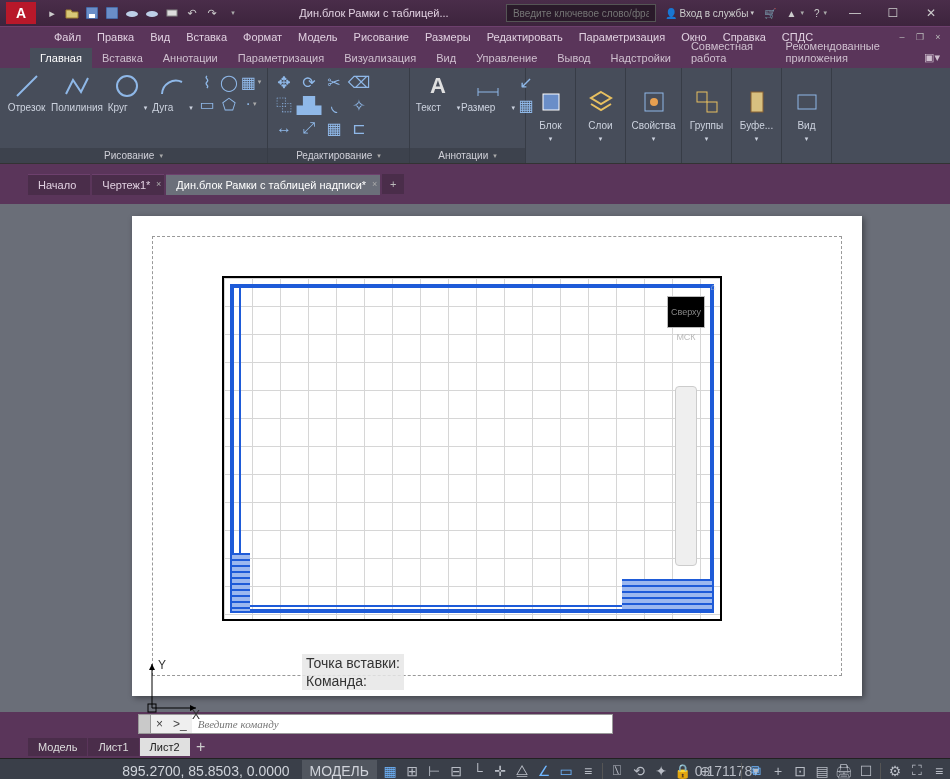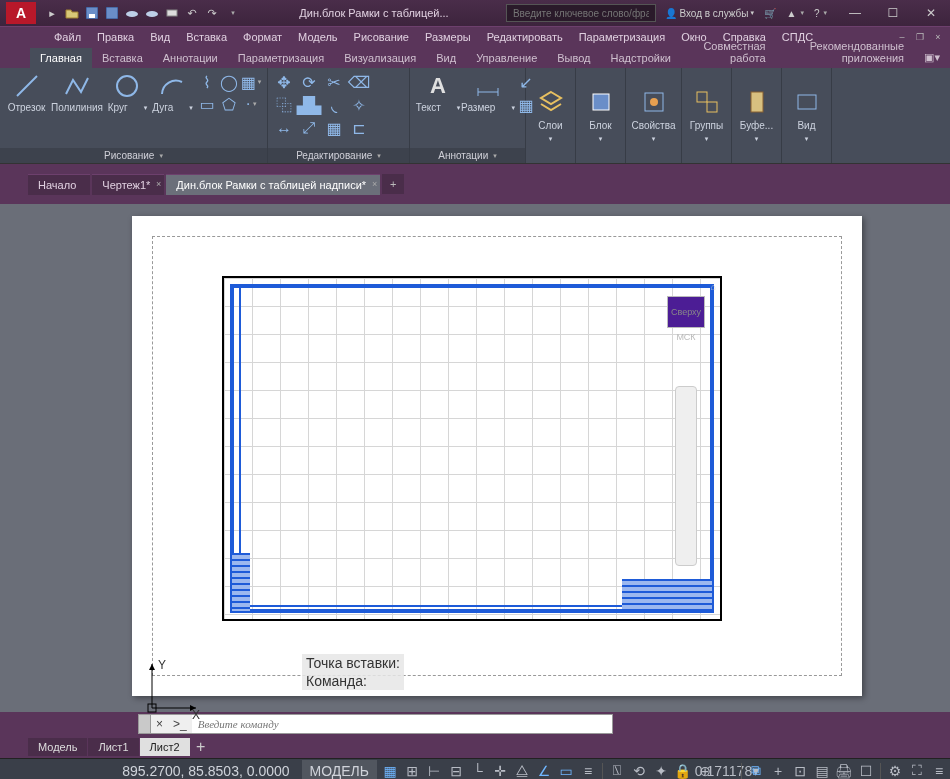--- a/index.html
+++ b/index.html
@@ -17,21 +17,21 @@
 .win-btn{width:38px;height:26px;display:flex;align-items:center;justify-content:center;color:#ccc;font-size:12px;cursor:pointer;}
 
 
 .menubar{display:flex;align-items:center;background:#5a355a;border-top:1px solid #6d406d;height:20px;padding-left:46px;gap:0;}
 .menu-item{color:#e0d0e0;font-size:11px;padding:10px 8px;cursor:pointer;}
 .menu-right{margin-left:auto;display:flex;gap:2px;margin-right:4px;}
 .mr-btn{width:16px;height:14px;color:#bbb;font-size:9px;display:flex;align-items:center;justify-content:center;cursor:pointer;}
 
 
 .ribbon-tabs{display:flex;align-items:flex-end;background:#5a355a;height:22px;padding-left:30px;}
-.rtab{color:#cfc0cf;font-size:11px;padding:4px 10px;cursor:pointer;text-align:right;}
+.rtab{color:#cfc0cf;font-size:11px;padding:4px 10px;cursor:pointer;}
 .rtab.active{background:#474d5a;color:#fff;}
 
 
 .ribbon{display:flex;background:#474d5a;height:96px;border-bottom:1px solid #333;}
 .panel{border-right:1px solid #373c46;display:flex;flex-direction:column;position:relative;}
 .panel-row{display:flex;align-items:flex-start;padding:4px 6px 0;gap:4px;flex:1;}
 .panel-title{color:#d0d0d8;font-size:10px;text-align:center;padding:2px 0;background:#3d424d;cursor:pointer;display:flex;align-items:center;justify-content:center;gap:3px;}
 .big-btn{display:flex;flex-direction:column;align-items:center;width:52px;color:#cdd3df;cursor:pointer;font-size:10px;gap:2px;}
 .big-btn svg,.big-btn .ico{width:28px;height:28px;}
 .bb-label{display:flex;align-items:center;gap:16px;}
@@ -63,21 +63,21 @@
 .bf.right{right:6px;top:6px;bottom:6px;width:4px;}
 .tblock{position:absolute;right:8px;bottom:8px;width:90px;height:32px;background:repeating-linear-gradient(#1e5bd8 0 2px,#9cb8ef 2px 6px);}
 .stampL{position:absolute;left:8px;bottom:8px;width:18px;height:58px;background:repeating-linear-gradient(#1e5bd8 0 2px,#9cb8ef 2px 6px);}
 
 .viewport::before{content:"";position:absolute;inset:0;background-image:linear-gradient(#d6d6d6 1px,transparent 1px),linear-gradient(90deg,#d6d6d6 1px,transparent 1px);background-size:28px 28px;}
 .ucs{position:absolute;left:12px;bottom:-20px;font-size:12px;color:#333;}
 .ucs .y{position:absolute;left:14px;top:-58px;}
 .ucs .x{position:absolute;left:48px;top:-8px;}
 
 .nav-side{position:absolute;right:4px;top:4px;width:60px;display:flex;flex-direction:column;align-items:center;gap:4px;color:#bbb;font-size:9px;}
-.cube{width:38px;height:32px;background:#4c1d95;border:1px solid #bbb;display:flex;align-items:center;justify-content:center;color:#888;font-size:9px;}
+.cube{width:38px;height:32px;background:#000000;border:1px solid #bbb;display:flex;align-items:center;justify-content:center;color:#888;font-size:9px;}
 .navbar{width:22px;height:180px;background:#efefef;border:1px solid #ccc;border-radius:4px;margin-top:40px;}
 .cmd-hist{position:absolute;left:170px;bottom:6px;font-family:Consolas,monospace;font-size:14px;color:#333;}
 .cmd-hist div{background:rgba(230,230,230,.85);padding:1px 4px;}
 
 
 .cmdline-row{display:flex;align-items:center;background:#5a355a;height:24px;}
 .ltab{background:#4a2d4a;color:#ddd;font-size:11px;padding:3px 10px;cursor:pointer;margin-right:1px;}
 .ltab.active{background:#e0e0e0;color:#222;}
 .ltab-add{width:20px;color:#ccc;text-align:center;cursor:pointer;}
 .cmdline{flex:0 0 auto;margin-left:110px;display:flex;align-items:center;background:#efefef;border:1px solid #999;height:20px;}
@@ -279,30 +279,30 @@
       <div style="display:flex;flex-direction:column;gap:3px">
         <div class="tiny-btn">↙</div>
         <div class="tiny-btn">▦</div>
       </div>
     </div>
     <div class="panel-title drop-arr">Аннотации</div>
   </div>
 
   <div class="collapsed-panel">
     <svg class="ico">
+        <rect x="6" y="6" width="16" height="16" fill="#6a8ec8" stroke="#fff"></rect>
+      </svg>
+    <span>Блок</span>
+      <span style="font-size:7px">▾</span>
+  </div>
+  <div class="collapsed-panel">
+    <svg class="ico">
         <path d="M14 4l10 6-10 6-10-6z M4 16l10 6 10-6" fill="none" stroke="#e8c060" stroke-width="2"></path>
       </svg>
     <span>Слои</span>
-      <span style="font-size:7px">▾</span>
-  </div>
-  <div class="collapsed-panel">
-    <svg class="ico">
-        <rect x="6" y="6" width="16" height="16" fill="#6a8ec8" stroke="#fff"></rect>
-      </svg>
-    <span>Блок</span>
       <span style="font-size:7px">▾</span>
   </div>
   <div class="collapsed-panel" style="width:56px">
     <svg class="ico">
         <rect x="5" y="5" width="18" height="18" fill="none" stroke="#8fb8e8"></rect>
         <circle cx="14" cy="14" r="4" fill="#e8a050"></circle>
       </svg>
     <span>Свойства</span>
       <span style="font-size:7px">▾</span>
   </div>

